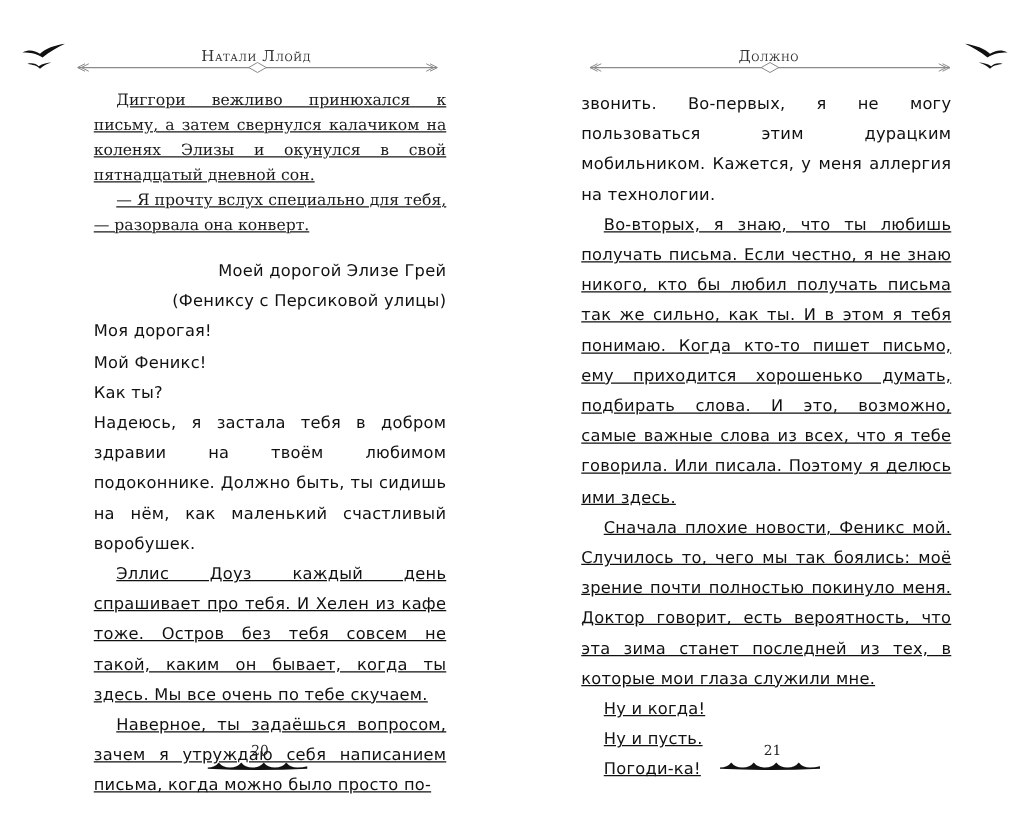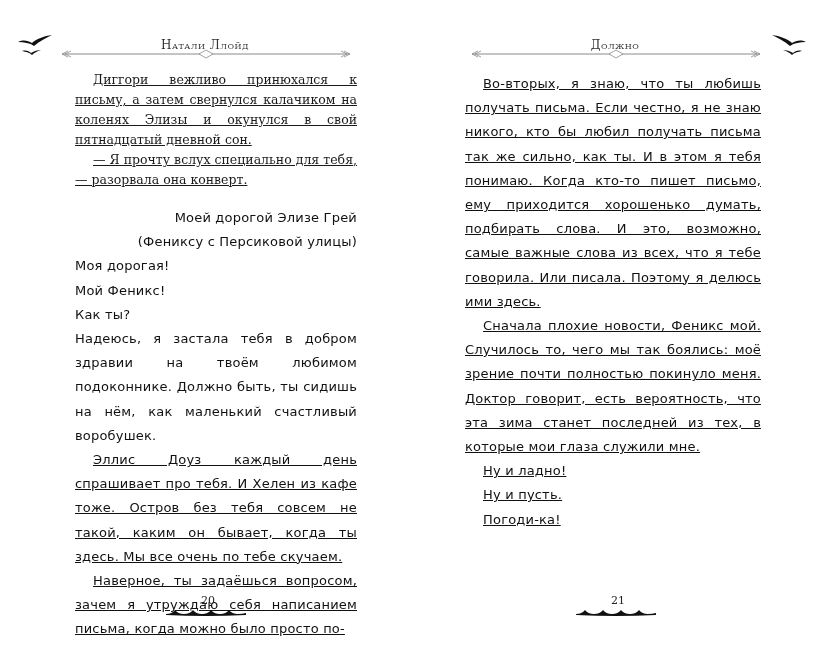--- a/index.html
+++ b/index.html
@@ -89,23 +89,24 @@
     <path d="M288 6 L282 3 M288 6 L282 9 M285 6 L279 3 M285 6 L279 9" stroke="#8a8a8a" stroke-width="0.8"></path>
     <path d="M137 6 L144 2 L151 6 L144 10 Z" fill="#fff" stroke="#8a8a8a" stroke-width="0.8"></path>
   </svg>
   <svg class="bird" viewBox="0 0 42 24">
     <path d="M40 9 C34 6, 30 8, 26 10 C22 6, 14 3, 6 2 C12 5, 18 8, 24 13 C28 10, 34 9, 40 9 Z" fill="#111"></path>
     <path d="M36 18 C32 17, 29 18, 27 20 C24 18, 20 17, 17 17 C21 18, 24 20, 26 22 C29 19, 32 19, 36 18 Z" fill="#111"></path>
   </svg>
 
   <div class="text">
     <div class="hand">
+      <p>звонить. Во-первых, я не могу пользоваться этим дурацким мобильником. Кажется, у меня аллергия на технологии.</p>
       <p class="indent">Во-вторых, я знаю, что ты любишь получать письма. Если честно, я не знаю никого, кто бы любил получать письма так же сильно, как ты. И в этом я тебя понимаю. Когда кто-то пишет письмо, ему приходится хорошенько думать, подбирать слова. И это, возможно, самые важные слова из всех, что я тебе говорила. Или писала. Поэтому я делюсь ими здесь.</p>
       <p class="indent">Сначала плохие новости, Феникс мой. Случилось то, чего мы так боялись: моё зрение почти полностью покинуло меня. Доктор говорит, есть вероятность, что эта зима станет последней из тех, в которые мои глаза служили мне.</p>
-      <p class="indent">Ну и ладно!</p>
+      <p class="indent">Ну и когда!</p>
       <p class="indent">Ну и пусть.</p>
       <p class="indent">Погоди-ка!</p>
     </div>
   </div>
 
   <div class="folio">21</div>
   <svg class="wave" viewBox="0 0 80 10">
     <path d="M0 7 Q6 7 9 3 Q12 7 18 7 Q24 7 27 3 Q30 7 36 7 Q42 7 45 3 Q48 7 54 7 Q60 7 63 3 Q66 7 72 7 Q76 7 80 6 L80 8 Q40 10 0 8 Z" fill="#111"></path>
   </svg>
 </div>

